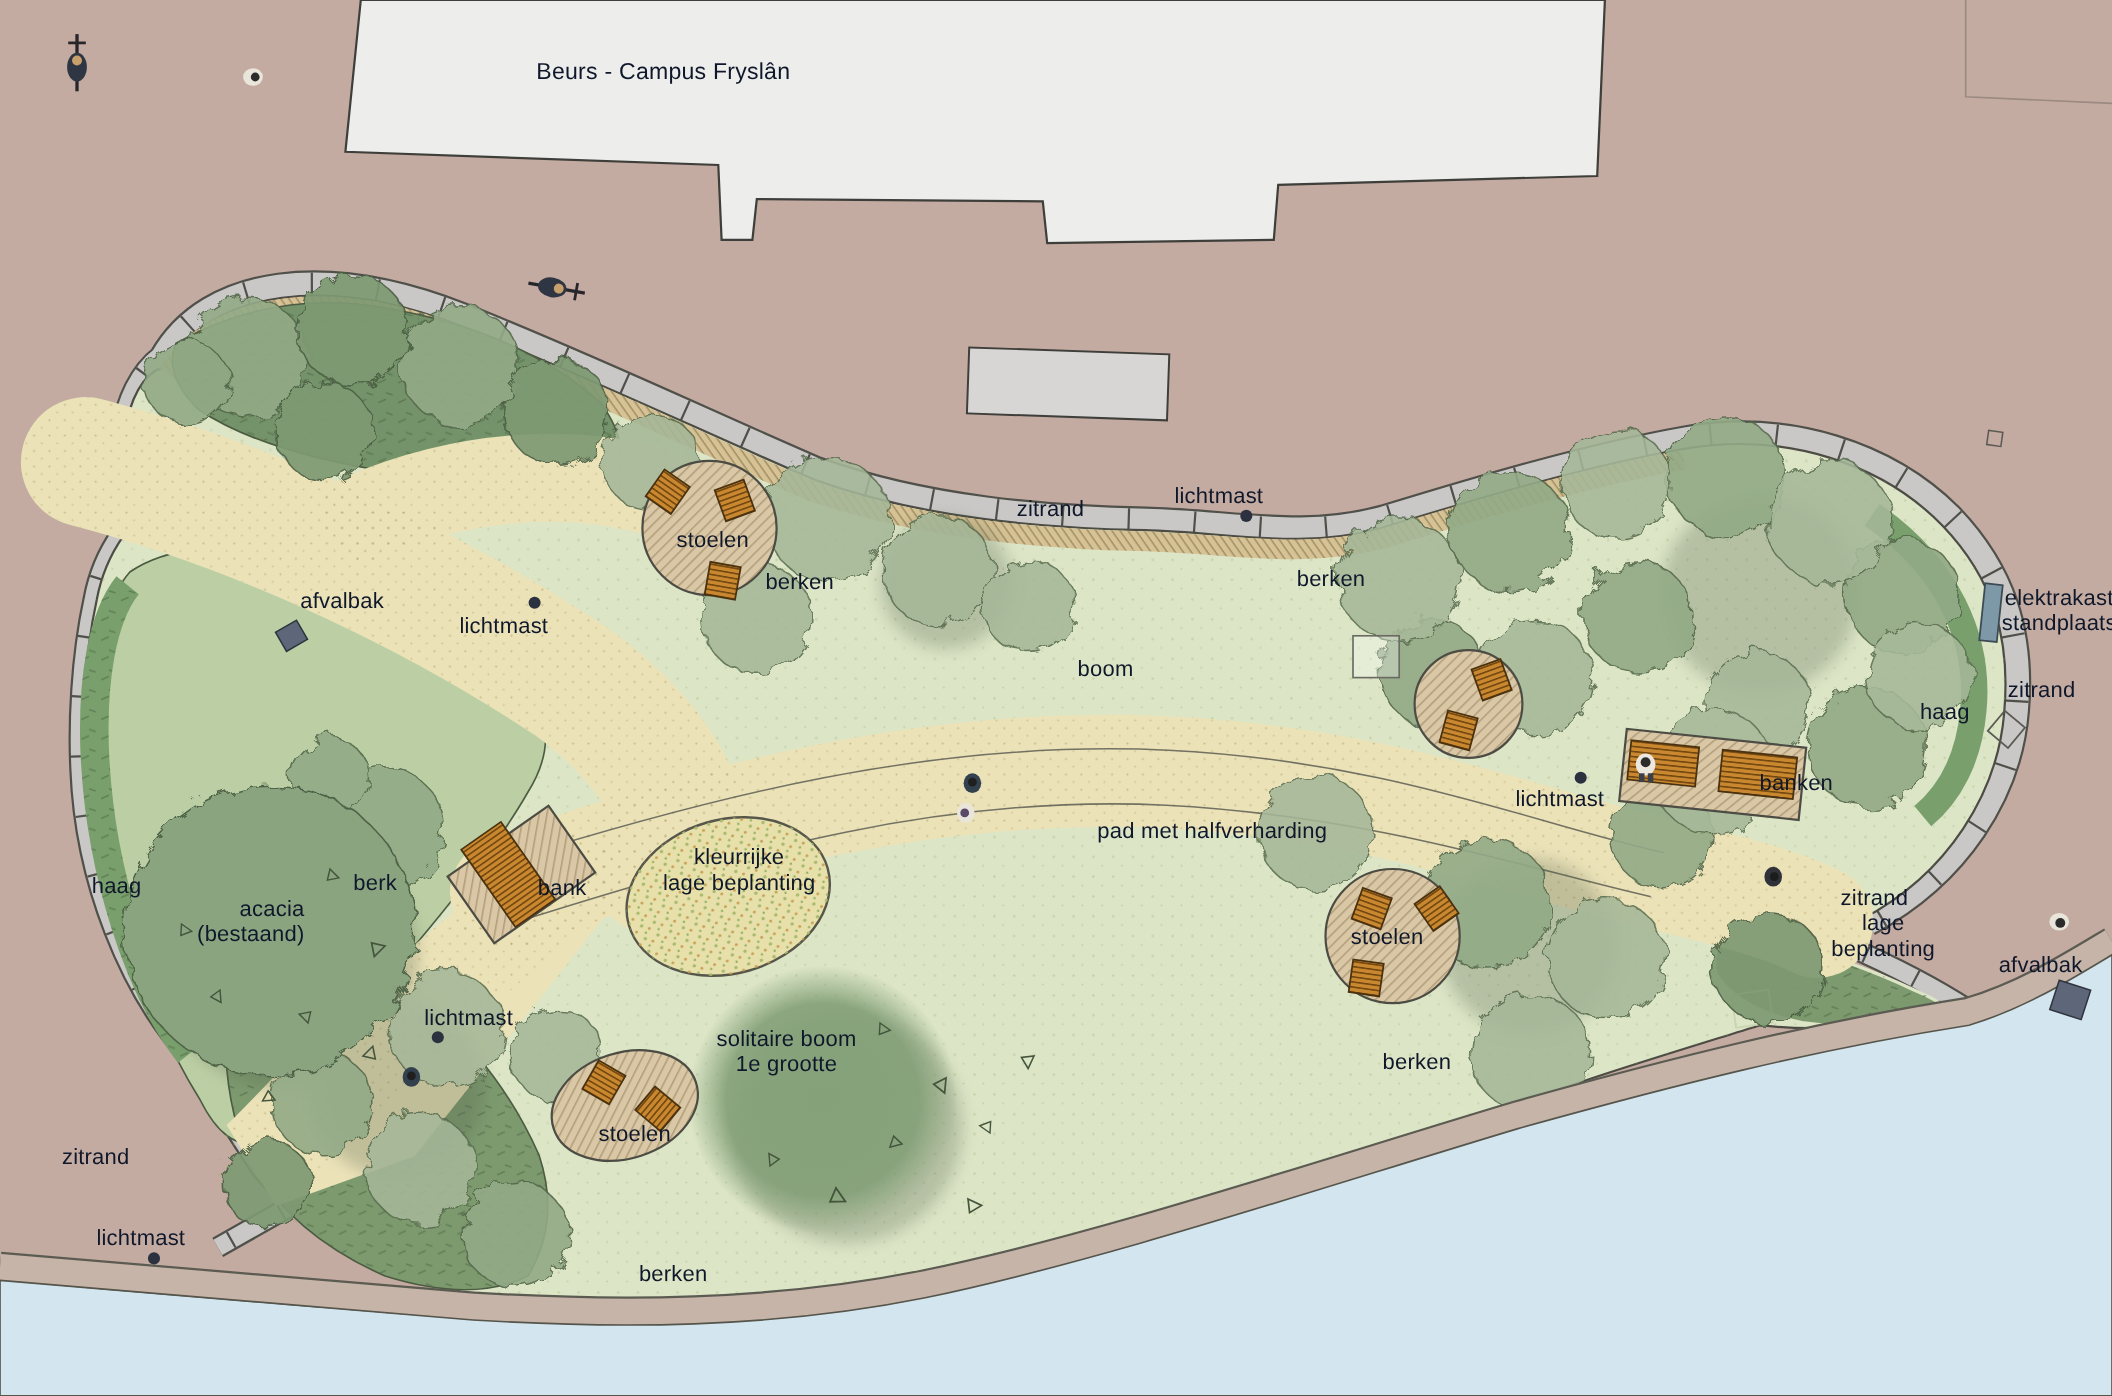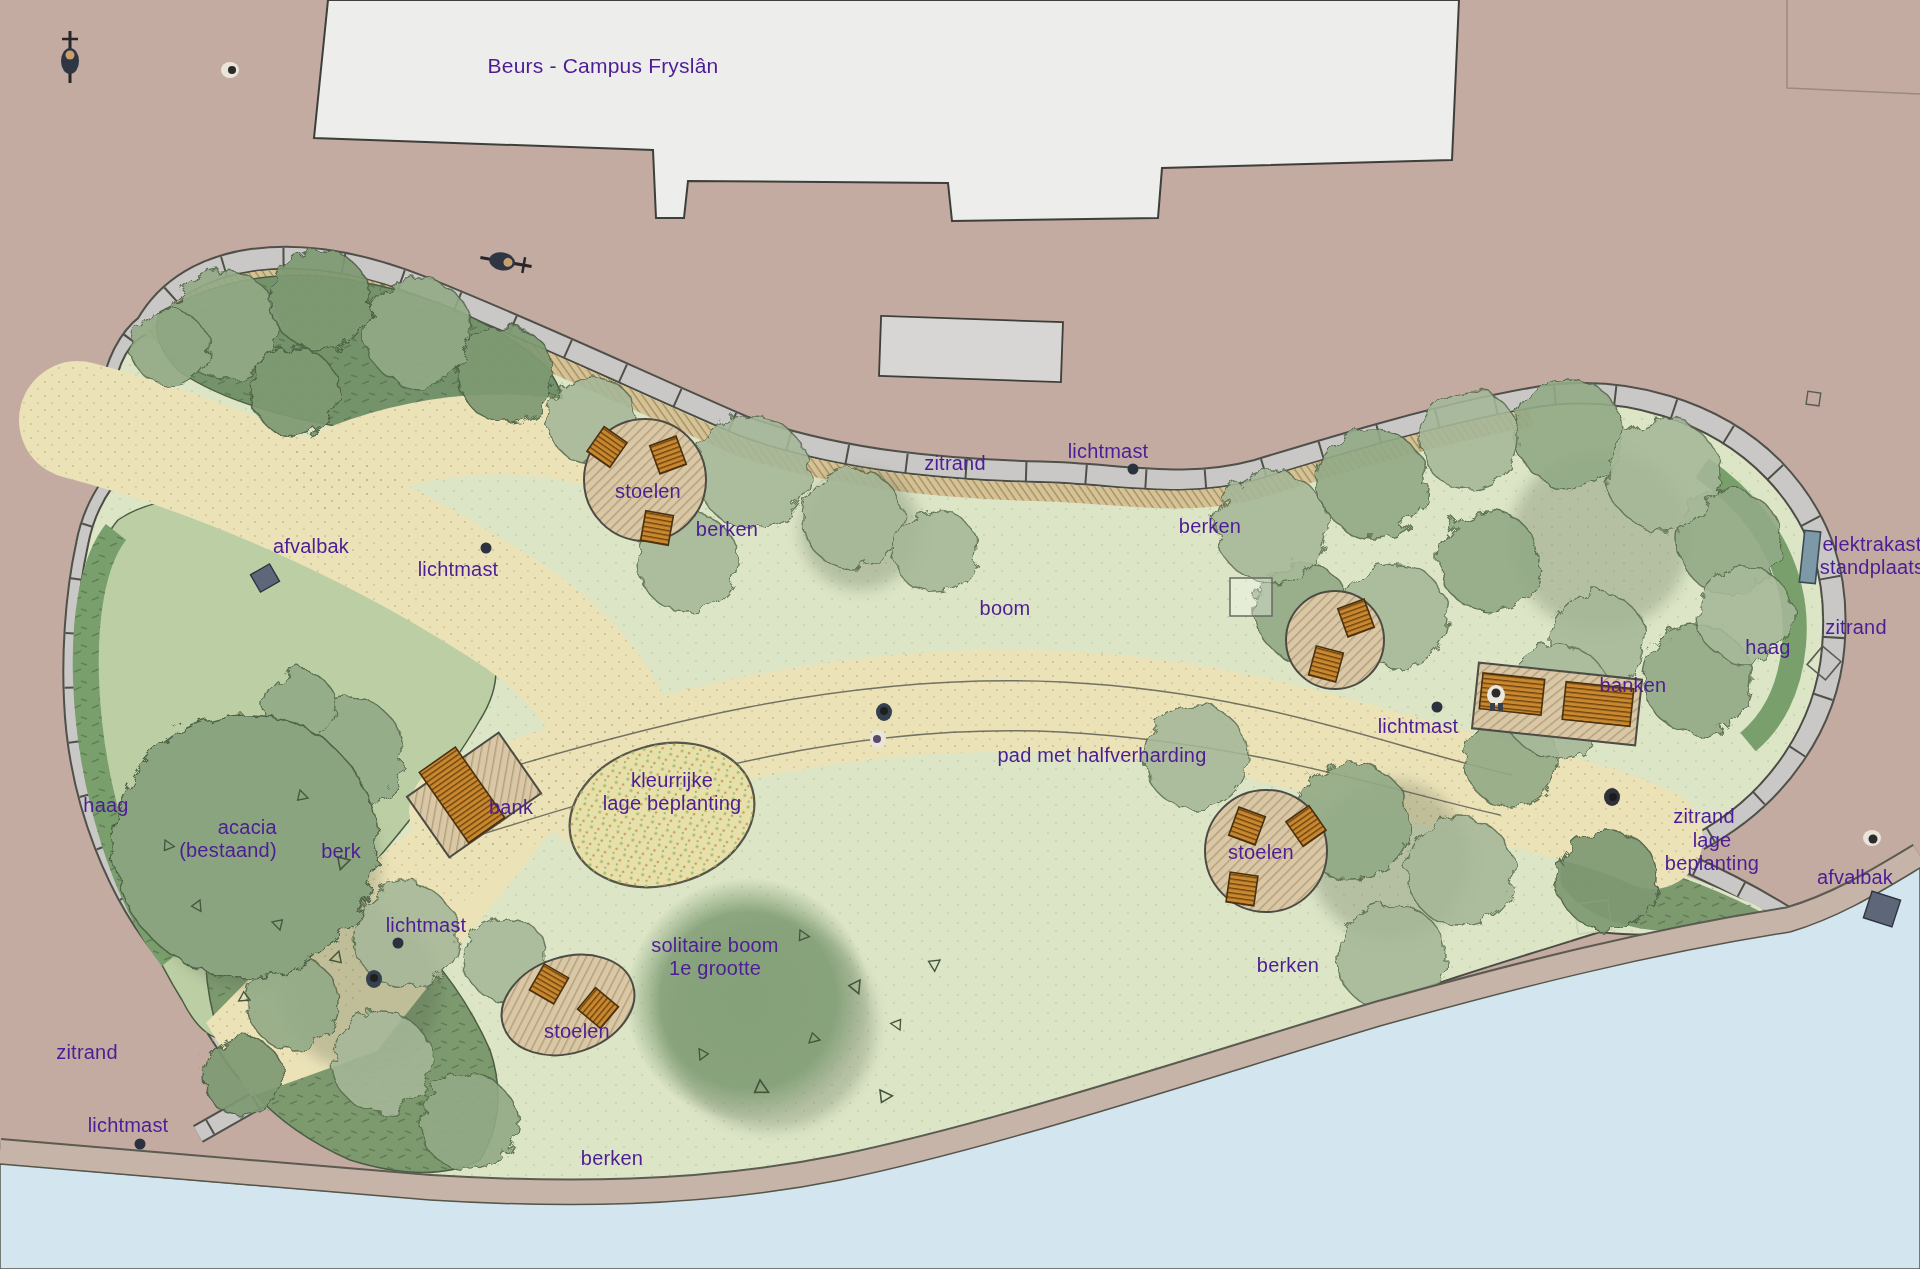--- a/index.html
+++ b/index.html
@@ -1,21 +1,21 @@
 <!DOCTYPE html>
 <html><head>
 <meta charset="utf-8">
 <style>
   html,body{margin:0;padding:0;background:#888;}
   .stage{position:relative;width:1920px;height:1269px;overflow:hidden;
          background:#c4aba1;font-family:"Liberation Sans",sans-serif;}
   .stage svg{position:absolute;left:0;top:0;}
   #label-layer{position:absolute;left:0;top:0;width:100%;height:100%;pointer-events:none;}
   .map-label{position:absolute;transform:translate(-50%,-50%);
-             font-size:20px;color:#4c1d95;white-space:pre-line;text-align:center;
+             font-size:20px;color:#0f172a;white-space:pre-line;text-align:center;
              line-height:1.16;letter-spacing:.2px;}
   .map-label.big{font-size:21px;}
 </style>
 </head>
 <body>
 
 <div class="stage">
 <svg width="1920" height="1269" viewBox="0 0 1920 1269">
   <defs>
     <filter id="rough" x="-25%" y="-25%" width="150%" height="150%">
@@ -317,27 +317,27 @@
       <span class="map-label" style="left: 1210px; top: 527px;">berken</span>
       <span class="map-label" style="left: 648px; top: 492px;">stoelen</span>
       <span class="map-label" style="left: 727px; top: 530px;">berken</span>
       <span class="map-label" style="left: 311px; top: 547px;">afvalbak</span>
       <span class="map-label" style="left: 458px; top: 570px;">lichtmast</span>
       <span class="map-label" style="left: 1005px; top: 609px;">boom</span>
       <span class="map-label" style="left: 1872px; top: 556px;">elektrakast
 standplaats</span>
       <span class="map-label" style="left: 1856px; top: 628px;">zitrand</span>
       <span class="map-label" style="left: 1768px; top: 648px;">haag</span>
-      <span class="map-label" style="left: 1633px; top: 686px;">banken</span>
+      <span class="map-label" style="left: 1633px; top: 713px;">banken</span>
       <span class="map-label" style="left: 1418px; top: 727px;">lichtmast</span>
       <span class="map-label" style="left: 1102px; top: 756px;">pad met halfverharding</span>
       <span class="map-label" style="left: 106px; top: 806px;">haag</span>
       <span class="map-label" style="left: 228px; top: 839px; text-align: right;">acacia
 (bestaand)</span>
-      <span class="map-label" style="left: 341px; top: 852px;">berk</span>
+      <span class="map-label" style="left: 341px; top: 804px;">berk</span>
       <span class="map-label" style="left: 511px; top: 808px;">bank</span>
       <span class="map-label" style="left: 672px; top: 792px;">kleurrijke
 lage beplanting</span>
       <span class="map-label" style="left: 1704px; top: 817px;">zitrand</span>
       <span class="map-label" style="left: 1261px; top: 853px;">stoelen</span>
       <span class="map-label" style="left: 1712px; top: 852px;">lage
 beplanting</span>
       <span class="map-label" style="left: 1855px; top: 878px;">afvalbak</span>
       <span class="map-label" style="left: 426px; top: 926px;">lichtmast</span>
       <span class="map-label" style="left: 715px; top: 957px;">solitaire boom

